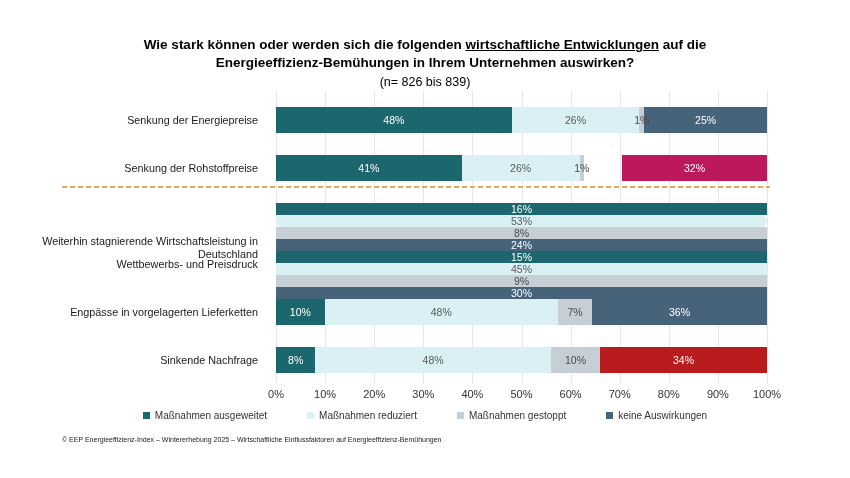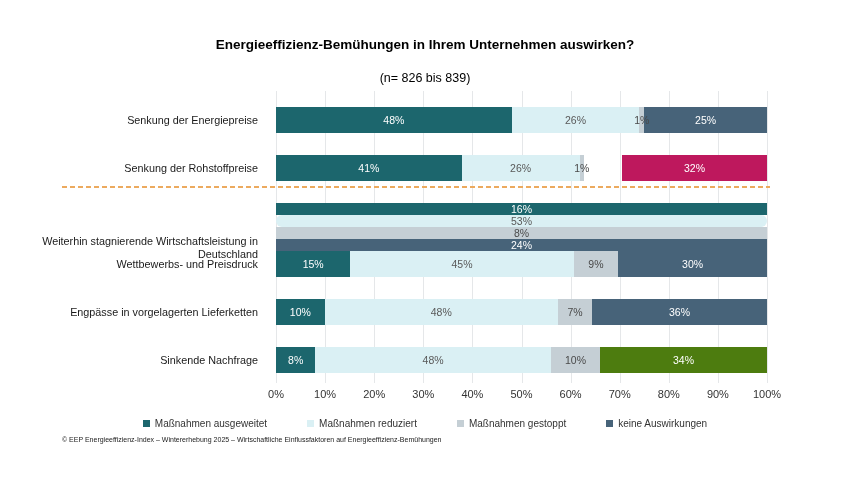--- a/index.html
+++ b/index.html
@@ -1,44 +1,45 @@
 <!DOCTYPE html>
 <html><head>
 <meta charset="utf-8">
 <style>
   html,body{margin:0;padding:0;background:#fff;}
   .slide{position:relative;width:850px;height:478px;background:#ffffff;
          font-family:"Liberation Sans",sans-serif;overflow:hidden;}
   .title-block{position:absolute;top:36px;left:0;right:0;text-align:center;
                font-weight:bold;font-size:13.5px;line-height:18px;color:#000;}
   .title-underline{text-decoration:underline;}
-  .n-note{font-weight:normal;font-size:12.5px;margin-top:15px;}
+  .n-note{font-weight:normal;font-size:12.5px;margin-top:1px;}
   .plot{position:absolute;left:276px;top:91px;width:491px;height:292px;}
   .gridline{position:absolute;top:0;bottom:0;width:1px;background:#e5e7e9;}
   .bar{position:absolute;left:0;width:100%;height:26px;display:flex;}
   .seg{display:flex;align-items:center;justify-content:center;min-width:0;overflow:visible;}
   .seg .val{font-size:10.5px;white-space:nowrap;position:relative;z-index:2;}
   .cat{position:absolute;left:28px;width:230px;text-align:right;font-size:10.8px;
        color:#1a1a1a;line-height:13px;white-space:pre-line;transform:translateY(-50%);}
   .axis{position:absolute;left:276px;top:388px;width:491px;height:14px;}
   .tick{position:absolute;transform:translateX(-50%);font-size:11px;color:#333;}
   .separator{position:absolute;left:62px;top:186px;width:708px;height:2px;
              background:repeating-linear-gradient(90deg,#ecaa5e 0 5px,rgba(0,0,0,0) 5px 8px);}
   .legend{position:absolute;left:0;right:0;top:410px;display:flex;
-          justify-content:center;gap:40px;margin-top:8px;}
+          justify-content:center;gap:40px;}
   .legend-item{display:flex;align-items:center;gap:5px;font-size:10px;color:#333;}
   .swatch{width:7px;height:7px;flex:none;}
   .footer{position:absolute;left:62px;top:436px;font-size:7px;color:#222;}
 </style>
 </head>
 <body>
 
 <div class="slide">
 
   <div class="title-block">
+    <div><span>Wie stark können oder werden sich die folgenden </span><span class="title-underline">wirtschaftliche Entwicklungen</span><span> auf die</span></div>
     <div>Energieeffizienz-Bemühungen in Ihrem Unternehmen auswirken?</div>
     <div class="n-note">(n= 826 bis 839)</div>
   </div>
 
   <div class="plot">
       <div class="gridline" style="left: 0%;"></div>
       <div class="gridline" style="left: 10%;"></div>
       <div class="gridline" style="left: 20%;"></div>
       <div class="gridline" style="left: 30%;"></div>
       <div class="gridline" style="left: 40%;"></div>
@@ -83,21 +84,21 @@
         <div class="seg" style="flex: 53 1 0%; background: rgb(218, 240, 244); border-radius: 6px;">
           <span class="val" style="color: rgb(89, 89, 89);">53%</span>
         </div>
         <div class="seg" style="flex: 8 1 0%; background: rgb(197, 207, 213);">
           <span class="val" style="color: rgb(74, 74, 74);">8%</span>
         </div>
         <div class="seg" style="flex: 24 1 0%; background: rgb(71, 99, 121);">
           <span class="val" style="color: rgb(255, 255, 255);">24%</span>
         </div>
       </div>
-      <div class="bar" style="top: 160px;">
+      <div class="bar" style="top: 160px; flex-direction: column;">
         <div class="seg" style="flex: 15 1 0%; background: rgb(28, 102, 109);">
           <span class="val" style="color: rgb(255, 255, 255);">15%</span>
         </div>
         <div class="seg" style="flex: 45 1 0%; background: rgb(218, 240, 244);">
           <span class="val" style="color: rgb(89, 89, 89);">45%</span>
         </div>
         <div class="seg" style="flex: 9 1 0%; background: rgb(197, 207, 213);">
           <span class="val" style="color: rgb(74, 74, 74);">9%</span>
         </div>
         <div class="seg" style="flex: 30 1 0%; background: rgb(71, 99, 121);">
@@ -121,21 +122,21 @@
       <div class="bar" style="top: 256px;">
         <div class="seg" style="flex: 8 1 0%; background: rgb(28, 102, 109);">
           <span class="val" style="color: rgb(255, 255, 255);">8%</span>
         </div>
         <div class="seg" style="flex: 48 1 0%; background: rgb(218, 240, 244);">
           <span class="val" style="color: rgb(89, 89, 89);">48%</span>
         </div>
         <div class="seg" style="flex: 10 1 0%; background: rgb(197, 207, 213);">
           <span class="val" style="color: rgb(74, 74, 74);">10%</span>
         </div>
-        <div class="seg" style="flex: 34 1 0%; background: #4d7c0f; justify-content: center;">
+        <div class="seg" style="flex: 34 1 0%; background: #b91c1c; justify-content: center;">
           <span class="val" style="color: rgb(255, 255, 255);">34%</span>
         </div>
       </div>
     </div>
 
   <div class="separator"></div>
 
   <div class="axis">
       <div class="tick" style="left: 0%;">0%</div>
       <div class="tick" style="left: 10%;">10%</div>

